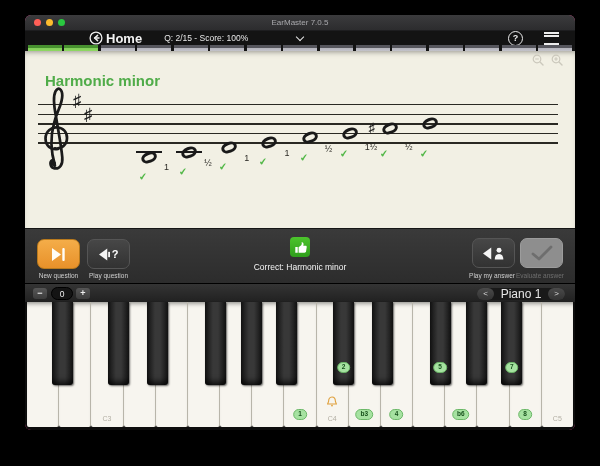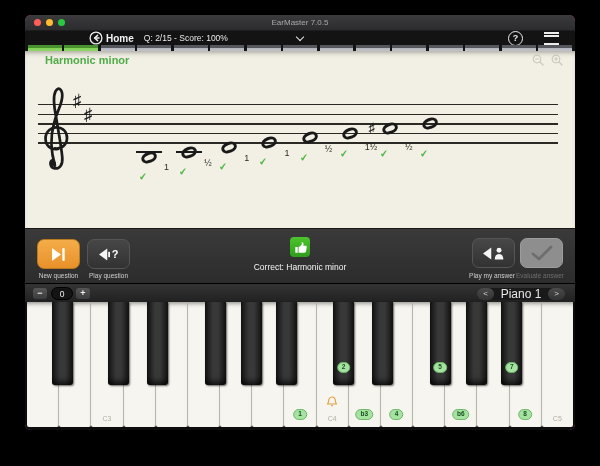--- a/index.html
+++ b/index.html
@@ -18,22 +18,22 @@
     background:linear-gradient(#3b3b3d,#2c2c2e);border-bottom:1px solid #1d1d1f;
     display:flex;align-items:center;}
   .lights{display:flex;gap:5px;margin-left:9px;}
   .light{width:7px;height:7px;border-radius:50%;}
   .win-title{position:absolute;left:0;right:0;text-align:center;
     font-size:8px;color:#a9a9ad;}
   
   .navbar{position:absolute;left:0;top:16px;width:100%;height:14px;
     background:#131313;display:flex;align-items:center;color:#fff;}
   .home{display:flex;align-items:center;gap:3px;margin-left:64px;cursor:pointer;}
-  .home-label{font-size:10px;font-weight:bold;color:#f2f2f2;}
-  .score{font-size:8.5px;color:#e8e8e8;margin-left:10px;}
+  .home-label{font-size:13px;font-weight:bold;color:#f2f2f2;}
+  .score{font-size:8.5px;color:#e8e8e8;margin-left:22px;}
   .lesson{position:absolute;left:0;right:0;display:flex;align-items:center;
     justify-content:center;gap:5px;pointer-events:none;}
   .lesson-label{font-size:10px;font-weight:bold;color:#fafafa;}
   .chev{width:5px;height:5px;border-right:1.6px solid #e8e8e8;
     border-bottom:1.6px solid #e8e8e8;transform:rotate(45deg);margin-top:-3px;}
   .nav-right{position:absolute;right:0;display:flex;align-items:center;gap:21px;
     margin-right:16px;}
   .help{width:13px;height:13px;border:1.4px solid #ececec;border-radius:50%;
     color:#ececec;font-size:9px;font-weight:bold;text-align:center;line-height:13px;}
   .burger{width:15px;height:9px;border-top:2px solid #ececec;
@@ -41,21 +41,21 @@
   .burger:before{content:"";position:absolute;left:0;right:0;top:1.5px;
     height:2px;background:#ececec;}
   
   .progress{position:absolute;left:0;top:30px;width:100%;height:6px;
     background:#131313;display:flex;gap:2.5px;padding:0 3px;box-sizing:border-box;}
   .seg{flex:1;background:linear-gradient(#56565d 0 48%,#b3b3bb 48%,#c3c3ca 100%);}
   .seg.done{background:linear-gradient(#47912f 0 48%,#82cf58 48%,#8fd863 100%);}
   
   .staff-area{position:absolute;left:0;top:36px;width:100%;height:177px;
     background:#f2f0e4;box-shadow:inset 0 4px 6px -4px rgba(0,0,0,.5);}
-  .scale-label{position:absolute;left:20px;top:3px;font-size:11px;
+  .scale-label{position:absolute;left:20px;top:21px;font-size:15px;
     font-weight:bold;color:#50ac49;}
   .zoom-ctrls{position:absolute;right:12px;top:3px;display:flex;gap:7px;}
   .staffline{position:absolute;left:13px;width:520px;height:1.4px;background:#2a2923;}
   .clef-svg{position:absolute;left:13px;top:33px;}
   .keysig{position:absolute;font-size:17px;font-weight:bold;color:#1b1b1b;line-height:1;}
   .note{position:absolute;width:10px;height:4.6px;border:3px solid #191919;
     border-radius:50%;background:transparent;transform:rotate(-21deg);}
   .acc{position:absolute;font-size:13px;font-weight:bold;color:#1b1b1b;line-height:1;}
   .ledger{position:absolute;width:26px;height:1.5px;background:#1b1b1b;}
   .check{position:absolute;color:#53b848;font-size:10px;line-height:1;

